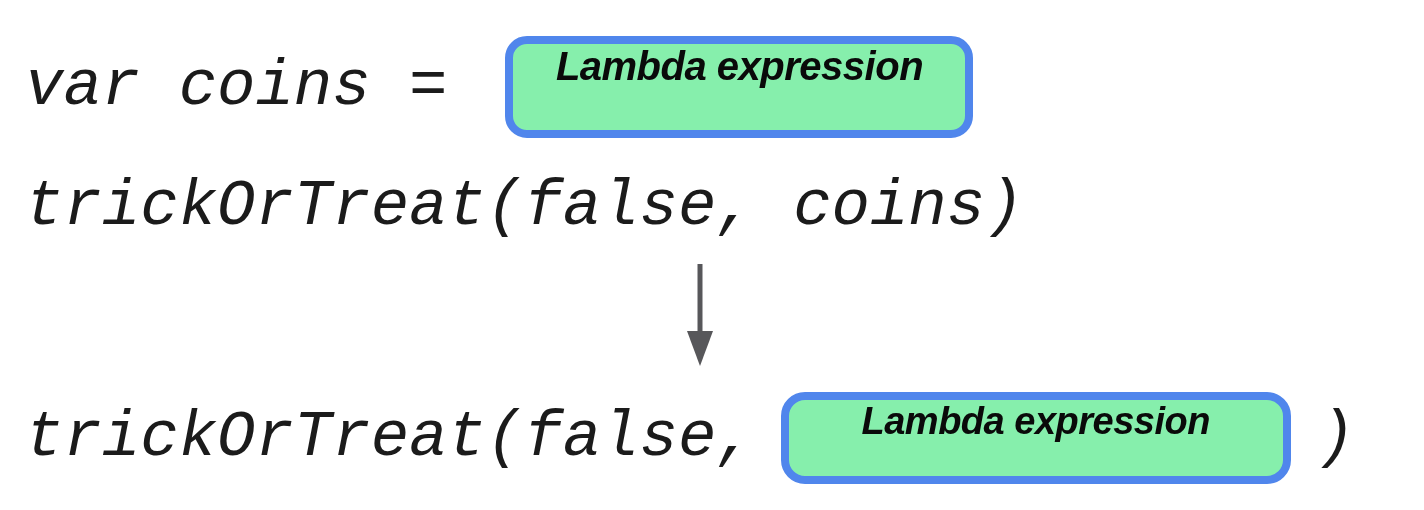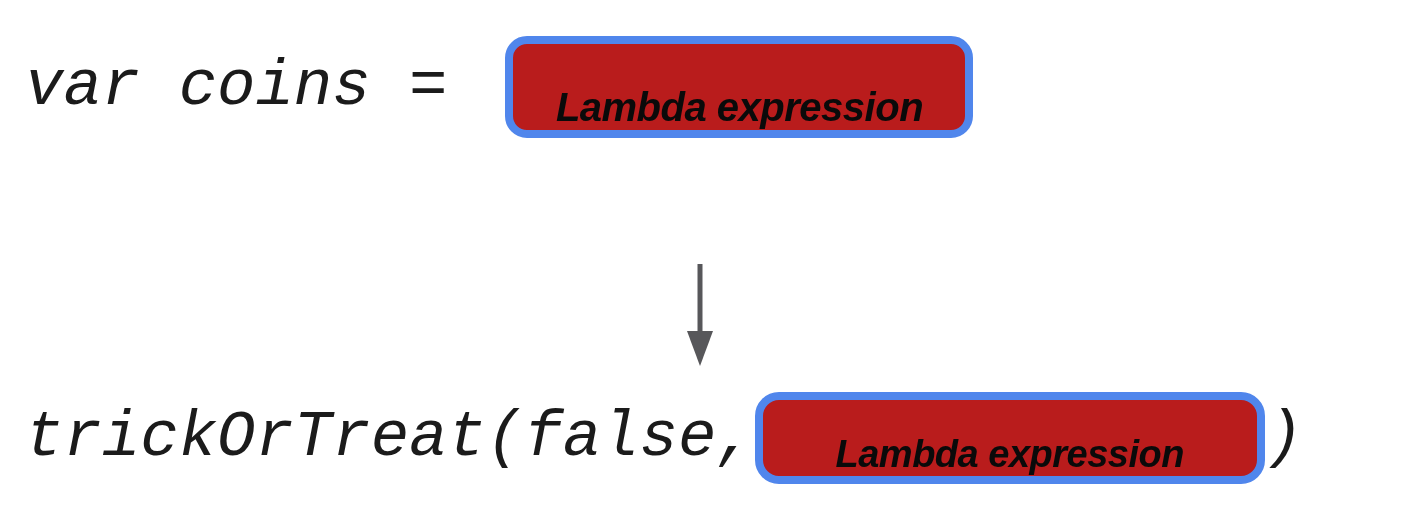--- a/index.html
+++ b/index.html
@@ -26,27 +26,27 @@
     white-space: pre;
     font-weight: 400;
   }
   .row {
     position: absolute;
     display: flex;
     align-items: center;
   }
   .row-1 { left: 25px; top: 36px; height: 102px; gap: 58px; }
   .row-2 { left: 25px; top: 174px; height: 66px; }
-  .row-3 { left: 25px; top: 392px; height: 92px; }
+  .row-3 { left: 25px; top: 392px; height: 92px; gap: 26px; }
   .lambda-box {
     display: flex;
-    align-items: flex-end;
+    align-items: flex-start;
     justify-content: center;
     border: 8px solid var(--accent-blue);
-    background: #b91c1c;
+    background: #86efac;
   }
   .lambda-box-1 {
     height: 102px;
     min-width: 468px;
     border-radius: 22px;
     padding: 0 36px;
   }
   .lambda-box-2 {
     height: 92px;
     min-width: 510px;
@@ -75,20 +75,23 @@
 
 <div class="canvas">
 
   <div class="row row-1">
     <span class="code">var coins =</span>
     <div class="lambda-box lambda-box-1">
       <span class="lambda-label">Lambda expression</span>
     </div>
   </div>
 
+  <div class="row row-2">
+    <span class="code">trickOrTreat(false, coins)</span>
+  </div>
 
   <div class="arrow-wrap">
     <svg width="28" height="104" viewBox="0 0 28 104" xmlns="http://www.w3.org/2000/svg" aria-hidden="true">
       <line x1="14" y1="1" x2="14" y2="72" stroke="var(--arrow-gray)" stroke-width="5"></line>
       <polygon points="1,68 27,68 14,103" fill="var(--arrow-gray)"></polygon>
     </svg>
   </div>
 
   <div class="row row-3">
     <span class="code">trickOrTreat(false,</span>

